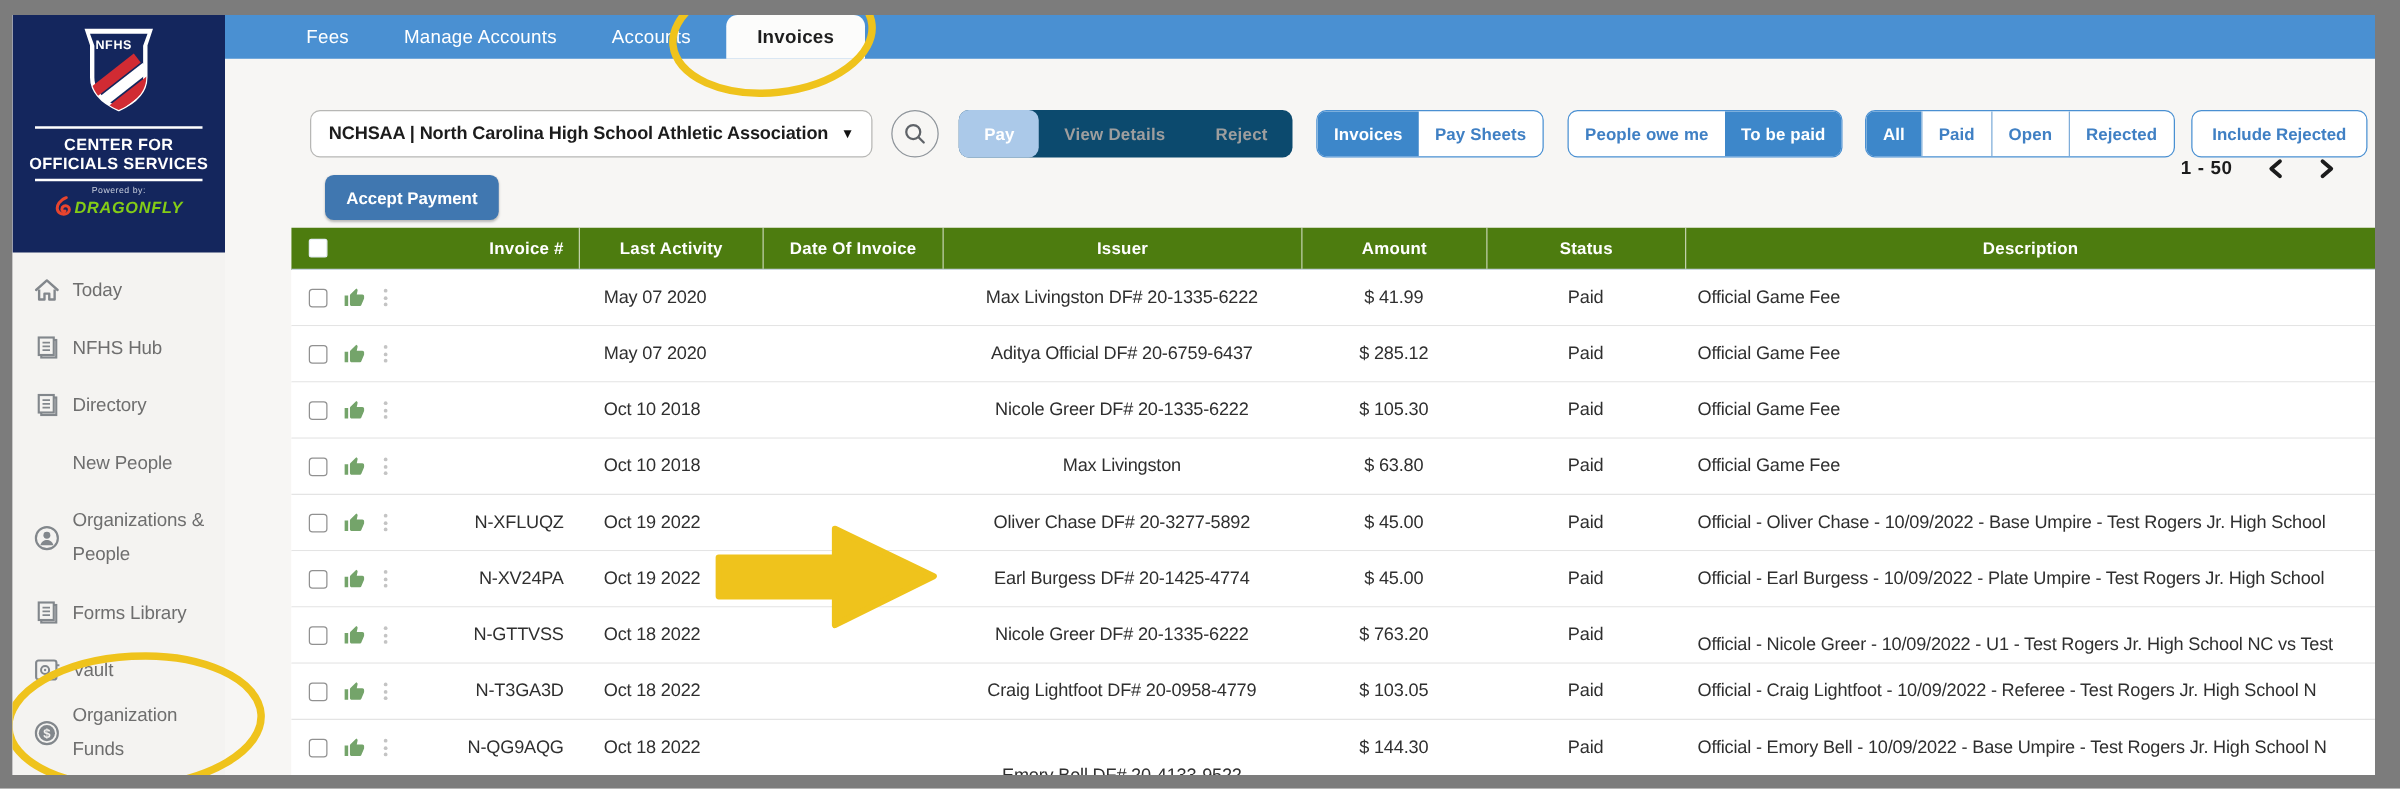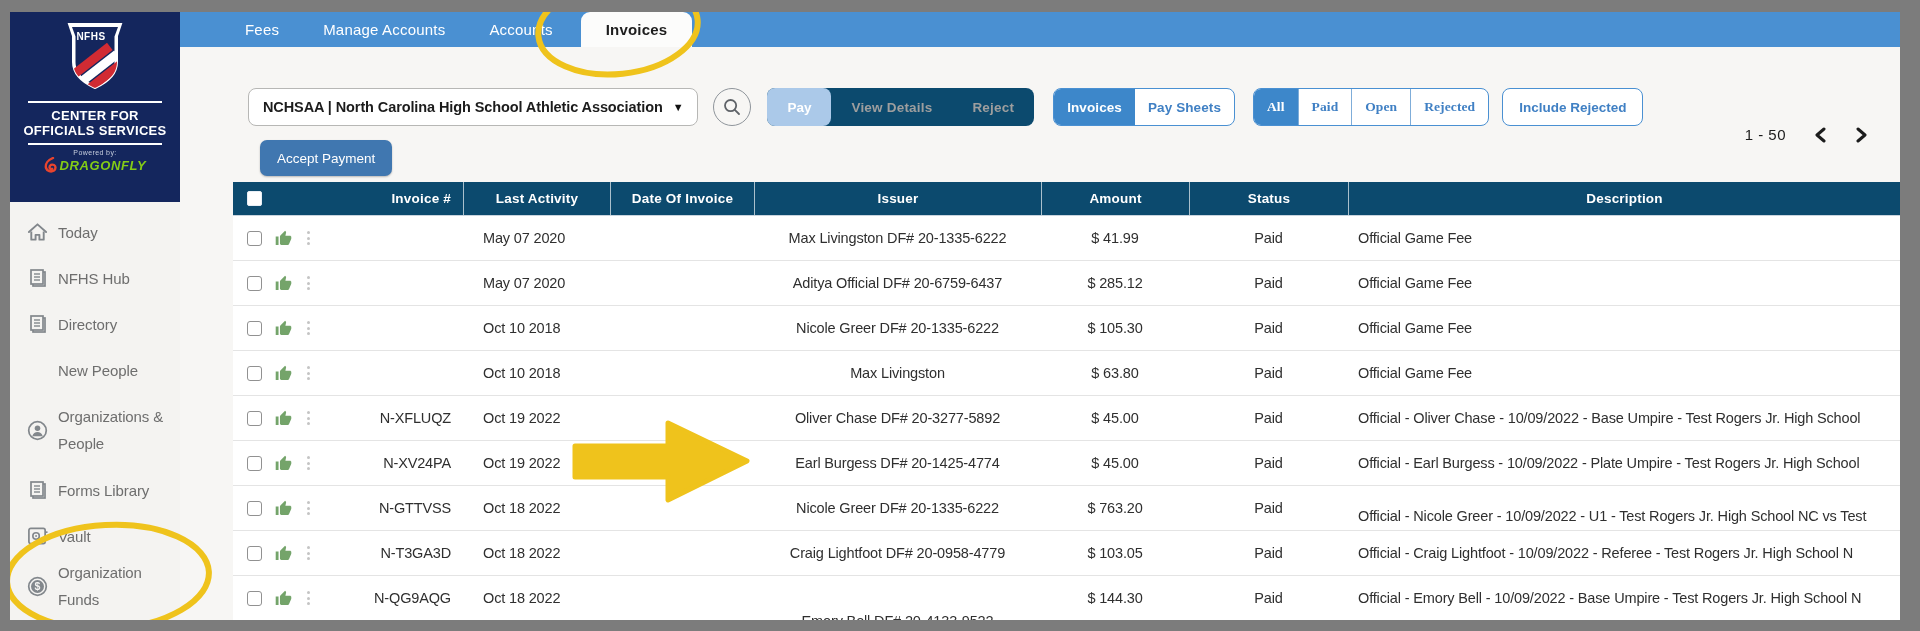--- a/index.html
+++ b/index.html
@@ -33,32 +33,32 @@
   .org-select{height:38px;box-sizing:border-box;border:1.6px solid #b7b7b5;border-radius:8px;background:#fff;display:flex;align-items:center;gap:10px;padding:0 14px;font-size:14.5px;font-weight:600;color:#1c1c1c;letter-spacing:-.1px;cursor:pointer;white-space:nowrap;}
   .caret{font-size:11px;color:#111;}
   .search-btn{width:36px;height:36px;border:1.7px solid #8f959b;border-radius:50%;background:transparent;display:flex;align-items:center;justify-content:center;margin-left:15px;cursor:pointer;flex:0 0 36px;}
   .action-pill{margin-left:16px;height:38px;background:#0c4a6e;border-radius:8px;display:flex;align-items:center;}
   .btn-pay{height:38px;min-width:52px;border-radius:8px;background:#abc9e9;color:#fff;font-size:13.5px;font-weight:600;display:flex;align-items:center;justify-content:center;padding:0 6px;}
   .pill-link{color:#9e9e9e;font-size:13.5px;font-weight:600;padding:0 20px;letter-spacing:.2px;cursor:pointer;white-space:nowrap;}
   .seg-group{margin-left:19px;height:38px;box-sizing:border-box;border:1.6px solid #4a90d2;border-radius:8px;background:#fff;display:flex;align-items:stretch;overflow:hidden;}
   .seg{display:flex;align-items:center;justify-content:center;padding:0 13px;color:#4080c4;font-size:13.5px;font-weight:600;letter-spacing:.1px;cursor:pointer;white-space:nowrap;}
   .seg.sep{border-left:1.4px solid #7fadd9;}
   .seg.active{background:#3d87ca;color:#fff;border-left:none;}
-  .seg-group.status{margin-left:18px;font-family:Liberation Serif, serif;}
+  .seg-group.status{margin-left:18px;}
   .include-btn{margin-left:13px;height:38px;box-sizing:border-box;border:1.6px solid #4a90d2;border-radius:8px;background:#fff;color:#4080c4;font-size:13.5px;font-weight:600;display:flex;align-items:center;padding:0 16px;cursor:pointer;white-space:nowrap;}
 
   .row2{position:relative;height:36px;flex:0 0 36px;margin-top:14px;}
-  .accept-btn{position:absolute;left:80px;top:0;height:36px;background:#4077b0;border-radius:7px;color:#fff;font-size:13.5px;font-weight:400;display:flex;align-items:center;padding:0 17px;box-shadow:0 1px 2px rgba(0,0,0,.25);cursor:pointer;}
+  .accept-btn{position:absolute;left:80px;top:0;height:36px;background:#4077b0;border-radius:7px;color:#fff;font-size:13.5px;font-weight:700;display:flex;align-items:center;padding:0 17px;box-shadow:0 1px 2px rgba(0,0,0,.25);cursor:pointer;}
   .pagination{position:absolute;right:32px;top:-14px;display:flex;align-items:center;gap:28px;}
-  .page-range{font-size:15px;font-weight:400;color:#1c1c1c;letter-spacing:.5px;margin-left:44px;}
+  .page-range{font-size:15px;font-weight:700;color:#1c1c1c;letter-spacing:.5px;margin-left:44px;}
   .page-chev{cursor:pointer;display:flex;align-items:center;}
 
   
   .table{margin-top:6px;margin-left:53px;flex:1;display:flex;flex-direction:column;overflow:hidden;}
-  .thead{height:33px;flex:0 0 33px;background:#0c4a6e;display:flex;align-items:stretch;border-bottom:1px solid #c9d4de;}
+  .thead{height:33px;flex:0 0 33px;background:#4d7c0f;display:flex;align-items:stretch;border-bottom:1px solid #c9d4de;}
   .th{display:flex;align-items:center;justify-content:center;color:#fff;font-size:13.5px;font-weight:600;letter-spacing:.2px;box-sizing:border-box;border-left:1px solid rgba(255,255,255,.65);white-space:nowrap;}
   .th:first-child{border-left:none;justify-content:flex-start;padding-left:14px;}
   .th .hdr-label{margin-left:auto;padding-right:12px;}
   .tbody{flex:1;background:#fff;}
   .tr{height:45px;box-sizing:border-box;display:flex;align-items:center;background:#fff;border-bottom:1px solid #e4e4e4;cursor:pointer;}
   .td{box-sizing:border-box;font-size:14.5px;color:#2f2f2f;letter-spacing:-.15px;white-space:nowrap;overflow:hidden;}
   .c1{display:flex;align-items:center;padding-left:14px;}
   .cb{width:15px;height:15px;box-sizing:border-box;border:1.6px solid #919191;border-radius:3px;background:#fff;flex:0 0 15px;cursor:pointer;}
   .cb.hdr{border:1px solid #e8eef5;background:#fff;border-radius:2px;}
   .thumb{margin-left:13px;display:flex;cursor:pointer;}
@@ -215,20 +215,24 @@
         </div>
         <div class="action-pill">
           <div class="btn-pay">Pay</div>
           <div class="pill-link">View Details</div>
           <div class="pill-link">Reject</div>
         </div>
         <div class="seg-group" id="view-toggle">
             <div class="seg active">Invoices</div>
             <div class="seg">Pay Sheets</div>
           </div>
+        <div class="seg-group" id="direction-toggle">
+            <div class="seg">People owe me</div>
+            <div class="seg active">To be paid</div>
+          </div>
         <div class="seg-group status" id="status-filter">
             <div class="seg active">All</div>
             <div class="seg sep">Paid</div>
             <div class="seg sep">Open</div>
             <div class="seg sep">Rejected</div>
           </div>
         <div class="include-btn">Include Rejected</div>
       </div>
 
       <div class="row2">

